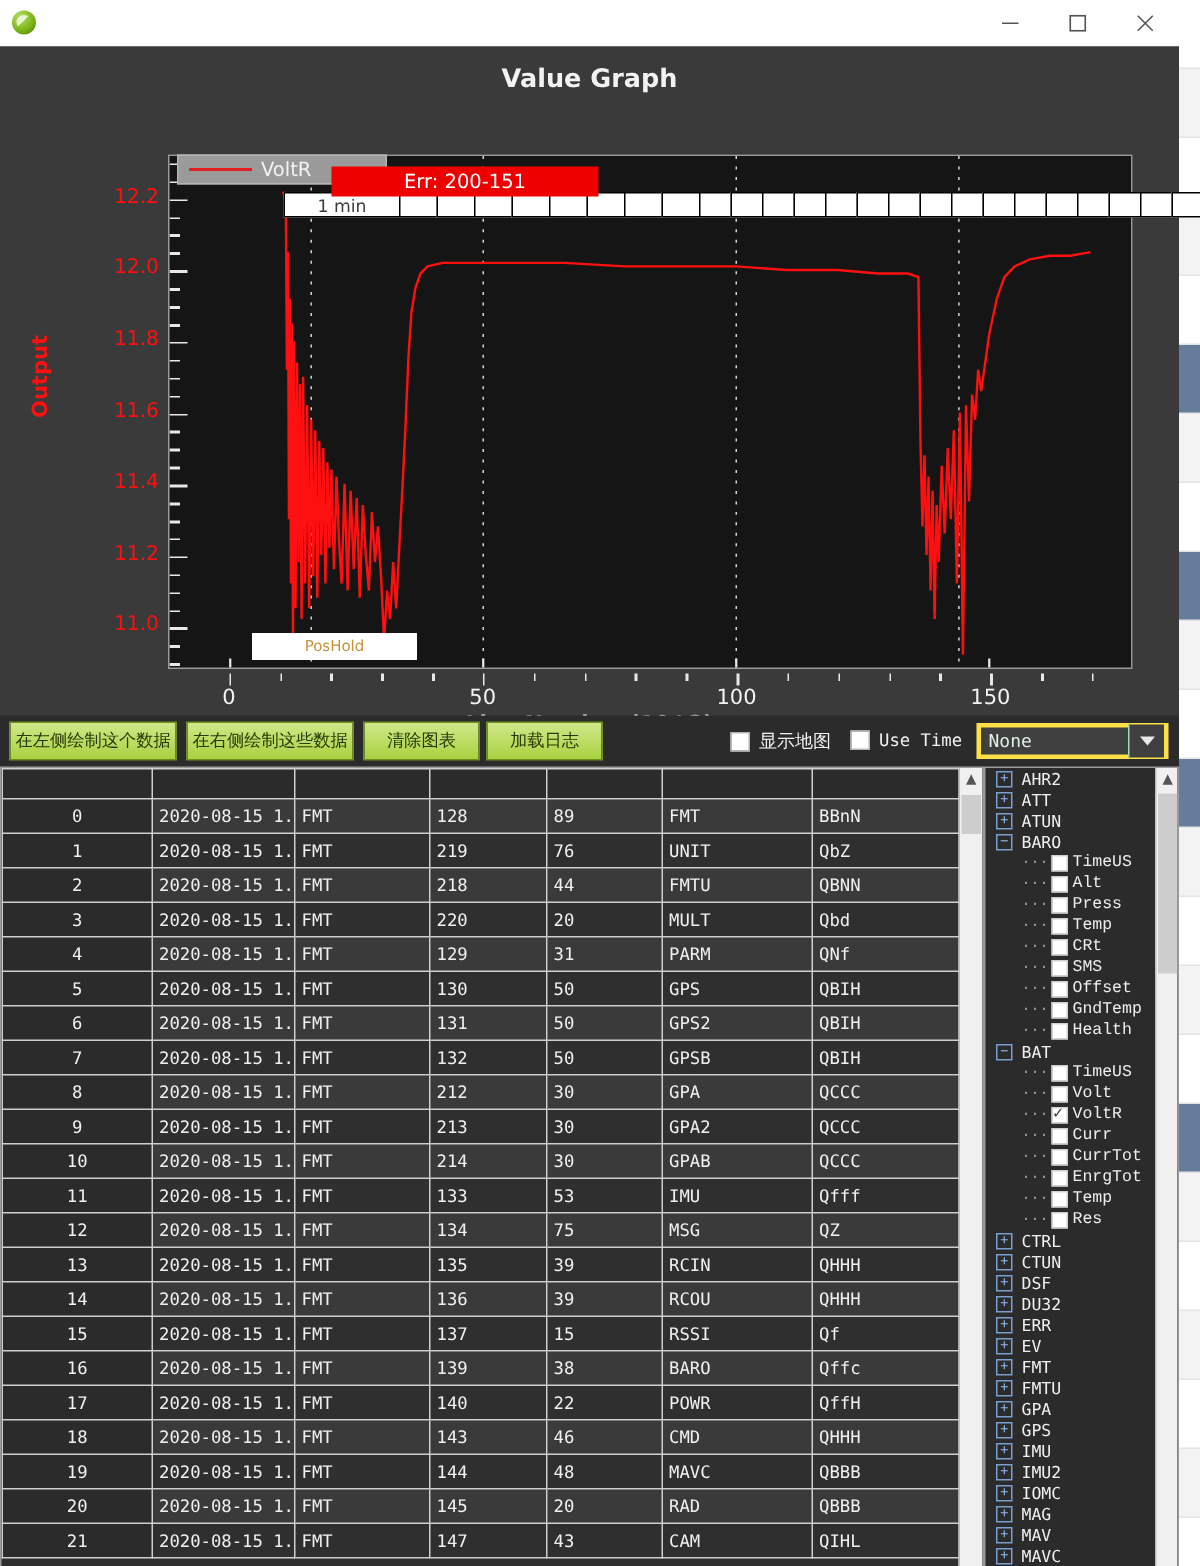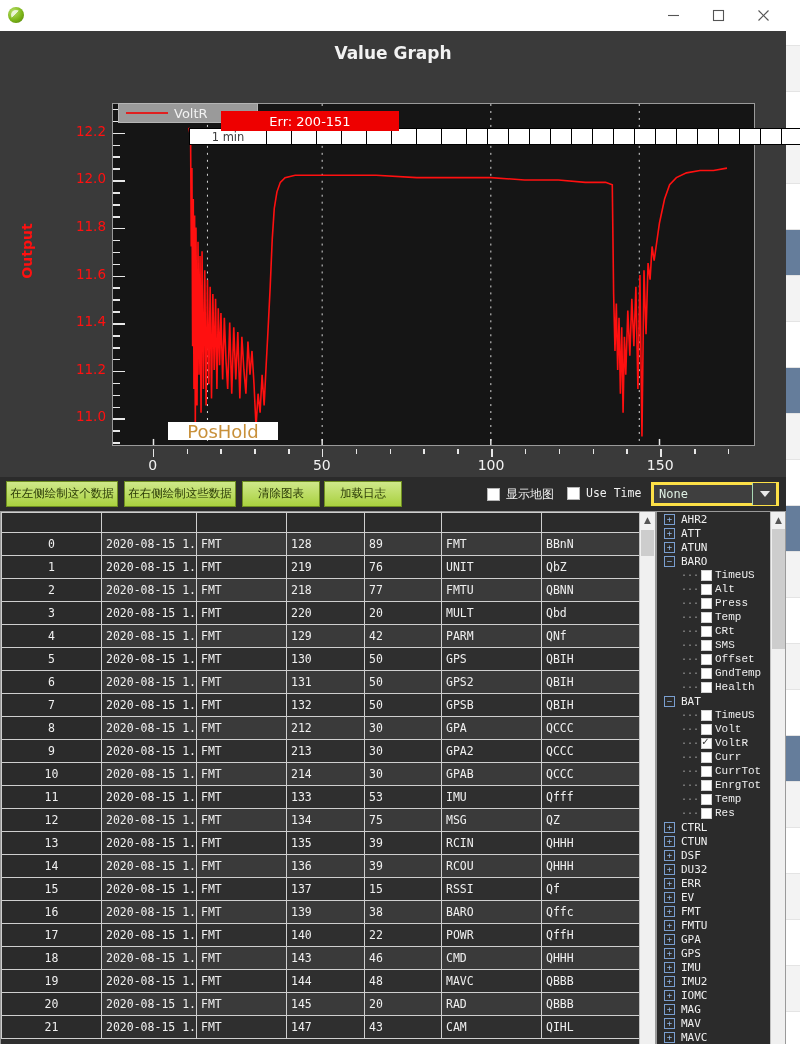--- a/index.html
+++ b/index.html
@@ -111,21 +111,21 @@
     font-size: 11.5px; color: #3c3c3c;
     font-family: "DejaVu Sans", "Liberation Sans", sans-serif;
   }
   .tl-box.small { width: 22px; }
   .tl-box.med { width: 26px; }
 
   
   .poshold {
     position: absolute; left: 168px; top: 391px; width: 110px; height: 18px;
     background: #ffffff; display: flex; align-items: center; justify-content: center;
-    font-size: 18px; color: #c8903a; z-index: 13;
+    font-size: 10px; color: #c8903a; z-index: 13;
     font-family: "DejaVu Sans", "Liberation Sans", sans-serif;
   }
 
   
   .ylabel {
     position: absolute; left: -8px; top: 212px; color: #ff1010; font-size: 14px;
     font-weight: bold; transform: rotate(-90deg); transform-origin: center;
     width: 70px; text-align: center;
     font-family: "DejaVu Sans", "Liberation Sans", sans-serif;
   }
@@ -520,39 +520,39 @@
                 <td>219</td>
                 <td>76</td>
                 <td>UNIT</td>
                 <td>QbZ</td>
               </tr>
               <tr class="odd">
                 <td class="idx">2</td>
                 <td>2020-08-15 1...</td>
                 <td>FMT</td>
                 <td>218</td>
-                <td>77</td>
+                <td>44</td>
                 <td>FMTU</td>
                 <td>QBNN</td>
               </tr>
               <tr class="even">
                 <td class="idx">3</td>
                 <td>2020-08-15 1...</td>
                 <td>FMT</td>
                 <td>220</td>
                 <td>20</td>
                 <td>MULT</td>
                 <td>Qbd</td>
               </tr>
               <tr class="odd">
                 <td class="idx">4</td>
                 <td>2020-08-15 1...</td>
                 <td>FMT</td>
                 <td>129</td>
-                <td>42</td>
+                <td>31</td>
                 <td>PARM</td>
                 <td>QNf</td>
               </tr>
               <tr class="even">
                 <td class="idx">5</td>
                 <td>2020-08-15 1...</td>
                 <td>FMT</td>
                 <td>130</td>
                 <td>50</td>
                 <td>GPS</td>

